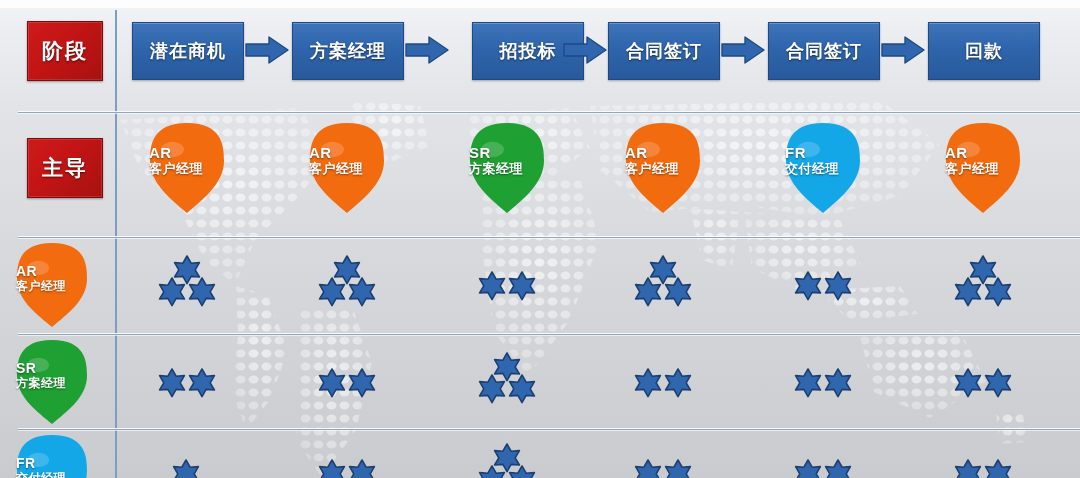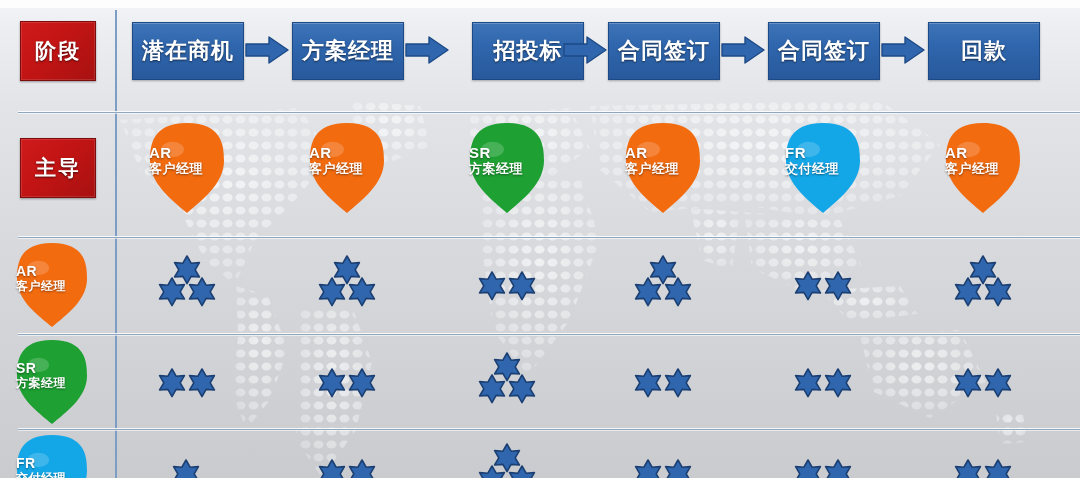--- a/index.html
+++ b/index.html
@@ -28,28 +28,29 @@
     background:#7d9ec4;
   }
   
   .redbox{
     position:absolute;display:flex;align-items:center;justify-content:center;
     background:linear-gradient(135deg,#cf1a1a 0%,#c21414 45%,#a81111 100%);
     border:1px solid #7d0d0d;
     box-shadow:0 1px 2px rgba(0,0,0,.35), inset 0 0 0 1px rgba(255,255,255,.12);
     color:#fff;font-weight:bold;font-size:21px;letter-spacing:2px;
     text-shadow:0 1px 2px rgba(0,0,0,.6);
+    margin-left:7px;
   }
   
   .stagebox{
     position:absolute;display:flex;align-items:center;justify-content:center;
     background:linear-gradient(180deg,#3f74b8 0%,#2f66ad 40%,#28599c 100%);
     border:1px solid #1d4a86;
     box-shadow:0 1px 2px rgba(0,0,0,.3), inset 0 1px 0 rgba(255,255,255,.22);
-    color:#fff;font-weight:bold;font-size:22px;letter-spacing:1px;white-space:nowrap;
+    color:#fff;font-weight:bold;font-size:18px;letter-spacing:1px;white-space:nowrap;
     text-shadow:0 1px 2px rgba(0,0,0,.55);
   }
   .arrow{position:absolute;}
   
   .pin{position:absolute;}
   .pin .lbl{
     position:absolute;left:0;right:0;text-align:left;color:#fff;
     text-shadow:0 1px 2px rgba(0,0,0,.45);pointer-events:none;
   }
   .pin .lbl .code{display:block;font-weight:bold;font-size:15px;line-height:17px;letter-spacing:.5px;}

